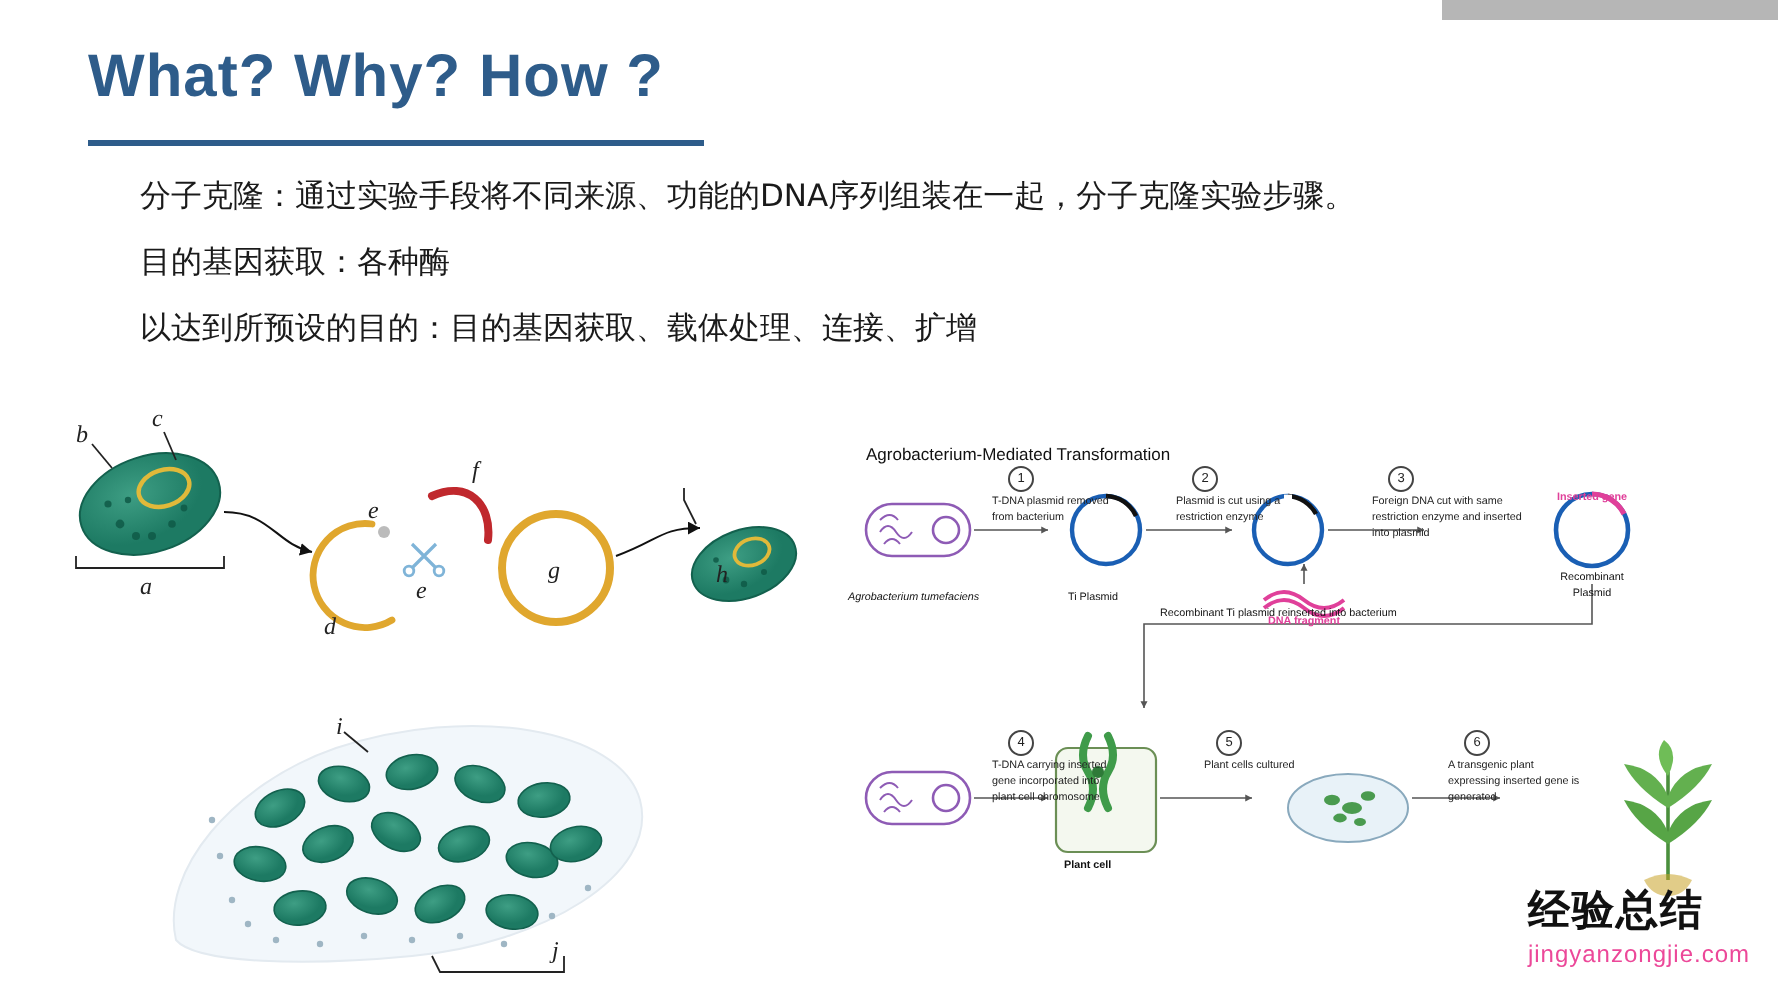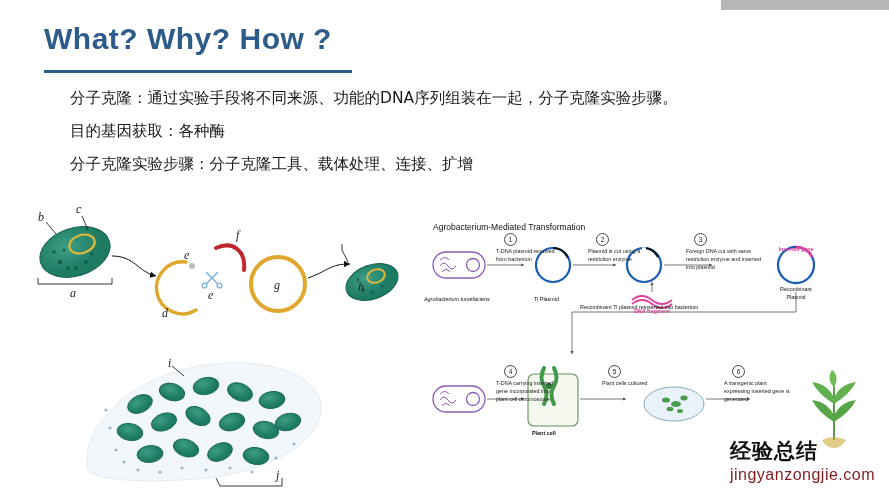--- a/index.html
+++ b/index.html
@@ -71,38 +71,38 @@
   .wm{
     position:absolute;right:14px;bottom:16px;
   }
   .wm-main{
     font-family:"DejaVu Sans",sans-serif;
     font-size:21px;font-weight:bold;color:#111;
     letter-spacing:1px;
   }
   .wm-sub{
     font-family:"Liberation Sans",sans-serif;
-    font-size:16px;color:#7f1d1d;margin-top:1px;letter-spacing:.5px;
+    font-size:12px;color:#ec4899;margin-top:1px;letter-spacing:.5px;
   }
   svg{display:block;}
 </style>
 </head>
 <body>
 
 <div class="slide">
 
   <div class="top-tab"></div>
 
   <div class="title">What? Why? How ?</div>
   <div class="title-rule"></div>
 
   <div class="body-lines">
     <div class="body-line">分子克隆：通过实验手段将不同来源、功能的DNA序列组装在一起，分子克隆实验步骤。</div>
     <div class="body-line">目的基因获取：各种酶</div>
-    <div class="body-line">分子克隆实验步骤：分子克隆工具、载体处理、连接、扩增</div>
+    <div class="body-line">以达到所预设的目的：目的基因获取、载体处理、连接、扩增</div>
   </div>
 
   <div class="fig-left">
     <svg width="400" height="290" viewBox="0 0 400 290">
       <defs>
         <radialGradient id="bact" cx="40%" cy="35%">
           <stop offset="0%" stop-color="#3e9e84"></stop>
           <stop offset="100%" stop-color="#1d7a63"></stop>
         </radialGradient>
       </defs>

